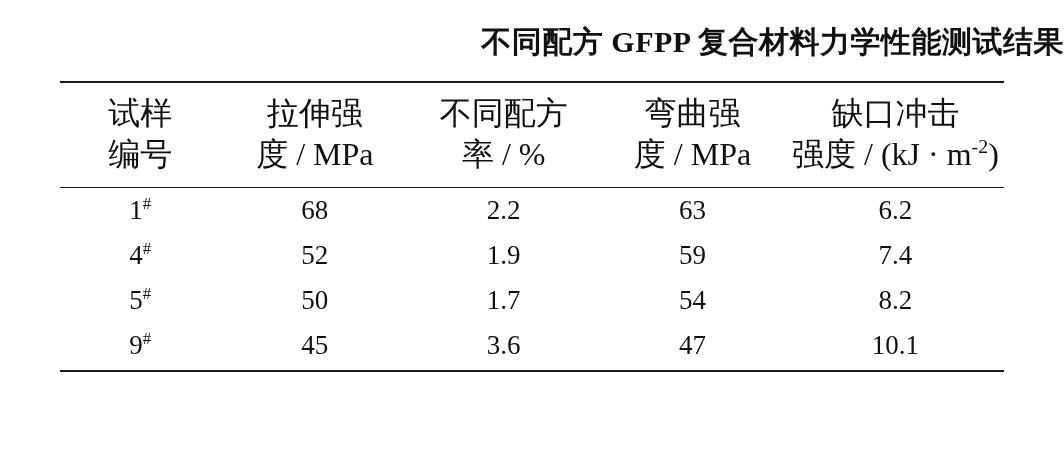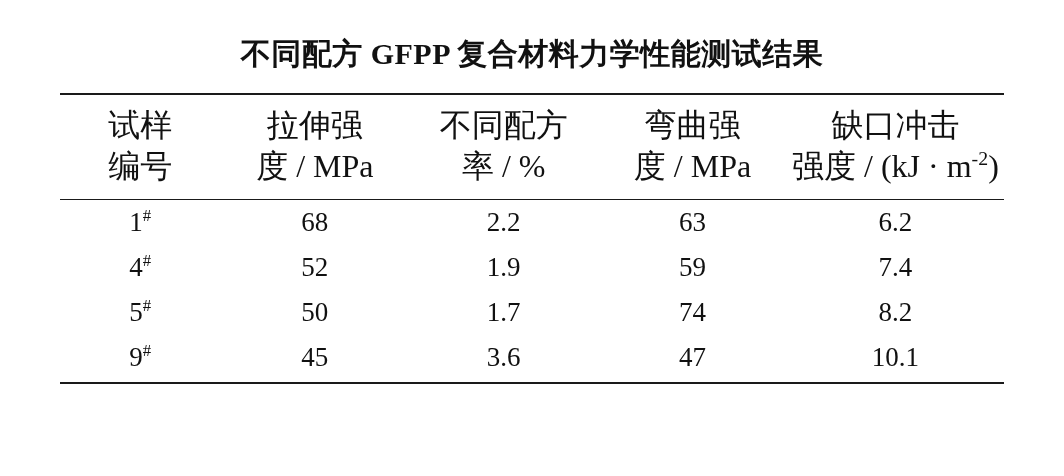--- a/index.html
+++ b/index.html
@@ -15,25 +15,25 @@
     overflow: hidden;
   }
   .sheet {
     width: 1064px;
     height: 476px;
     position: relative;
     box-sizing: border-box;
     padding: 0;
   }
   .table-title {
-    text-align: center;
+    text-align: right;
     font-size: 30px;
     font-weight: bold;
     letter-spacing: 0.5px;
-    margin-top: 34px;
+    margin-top: 22px;
     margin-bottom: 18px;
     font-family: "Liberation Serif", "DejaVu Serif", serif;
   }
   table.data-table {
     border-collapse: collapse;
     width: 944px;
     margin: 0 auto;
     table-layout: fixed;
   }
   table.data-table thead tr.head-row th {
@@ -119,21 +119,21 @@
         <td><span class="sample-id"><span>4</span><sup>#</sup></span></td>
         <td>52</td>
         <td>1.9</td>
         <td>59</td>
         <td>7.4</td>
       </tr>
       <tr>
         <td><span class="sample-id"><span>5</span><sup>#</sup></span></td>
         <td>50</td>
         <td>1.7</td>
-        <td>74</td>
+        <td>54</td>
         <td>8.2</td>
       </tr>
       <tr>
         <td><span class="sample-id"><span>9</span><sup>#</sup></span></td>
         <td>45</td>
         <td>3.6</td>
         <td>47</td>
         <td>10.1</td>
       </tr>
     </tbody>

